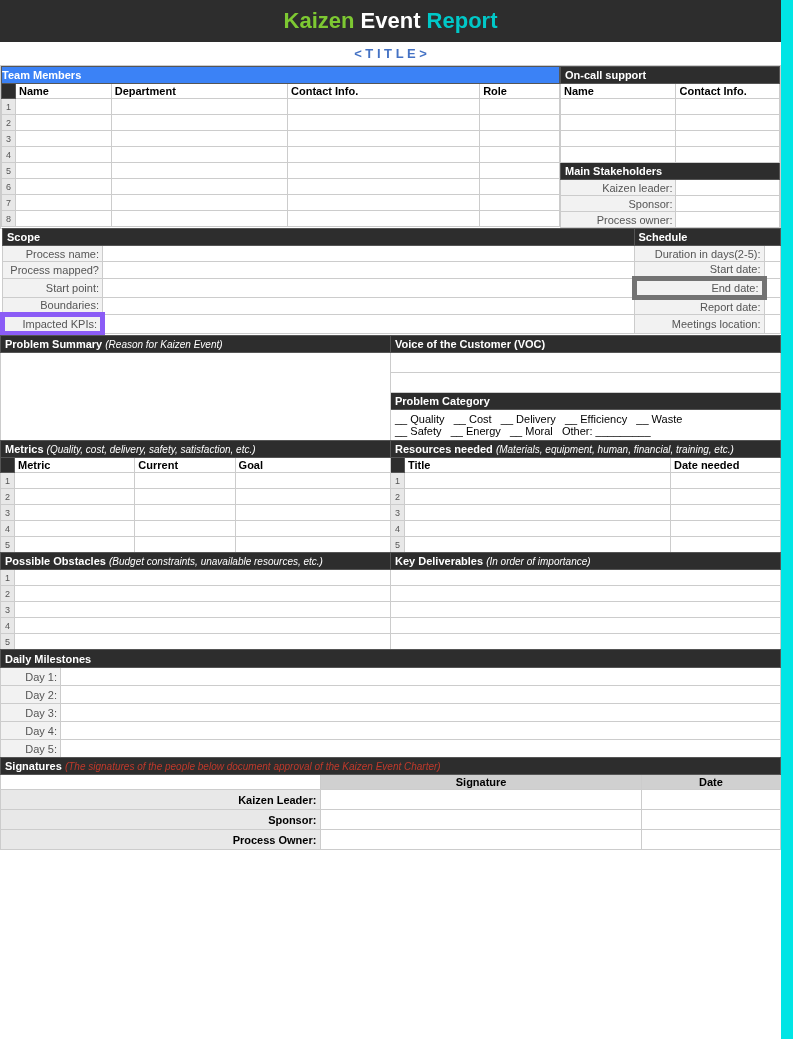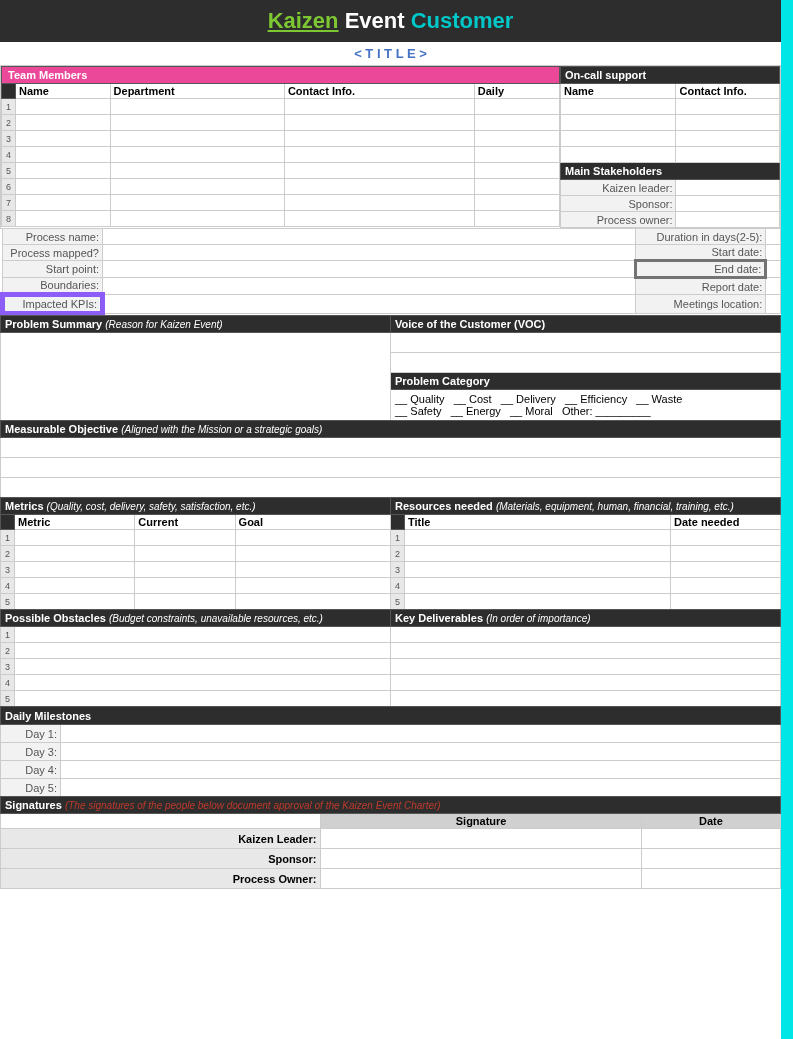--- a/index.html
+++ b/index.html
@@ -23,21 +23,21 @@
       width: 781px;
       background: #fff;
     }
     .header-title {
       background: #2d2d2d;
       text-align: center;
       padding: 8px 0;
       font-size: 22px;
       font-weight: bold;
     }
-    .header-title .kaizen { color: #7dc832; text-decoration: underline; }
+    .header-title .kaizen { color: #7dc832; }
     .header-title .event { color: #fff; }
     .header-title .charter { color: #00c8c8; }
     .title-row {
       background: #fff;
       text-align: center;
       padding: 4px 0;
       font-size: 13px;
       color: #4472c4;
       font-weight: bold;
       border-bottom: 1px solid #ccc;
@@ -99,41 +99,41 @@
       text-align: center;
     }
   </style>
 </head>
 <body>
 
 <div class="right-bar"></div>
 <div class="page">
 
   <div class="header-title">
-    <span class="kaizen">Kaizen</span><span class="event"> Event </span><span class="charter">Customer</span>
+    <span class="kaizen">Kaizen</span><span class="event"> Event </span><span class="charter">Report</span>
   </div>
 
   <div class="title-row">
     <span>&lt; T I T L E &gt;</span>
   </div>
 
     <div style="display:flex;border:1px solid #ccc;margin-top:-1px;">
 
       <div style="flex:1;">
         <table style="border-collapse:collapse;width:100%;">
           <tbody>
             <tr>
-            <td colspan="5" style="background:#ec4899;color:#fff;font-weight:bold;padding:2px 6px;border:1px solid #555;">Team Members</td>
+            <td colspan="5" style="background:#3b82f6;color:#fff;font-weight:bold;padding:2px 0;border:1px solid #555;">Team Members</td>
           </tr>
           <tr>
             <td style="width:14px;background:#2d2d2d;border:1px solid #555;"></td>
             <td style="font-weight:bold;border:1px solid #ccc;">Name</td>
             <td style="font-weight:bold;border:1px solid #ccc;">Department</td>
             <td style="font-weight:bold;border:1px solid #ccc;">Contact Info.</td>
-            <td style="font-weight:bold;border:1px solid #ccc;">Daily</td>
+            <td style="font-weight:bold;border:1px solid #ccc;">Role</td>
           </tr>
           <tr>
             <td style="width:14px;background:#e8e8e8;color:#555;text-align:center;font-size:9px;border:1px solid #ccc;">1</td>
             <td style="border:1px solid #ccc;height:16px;"></td>
             <td style="border:1px solid #ccc;"></td>
             <td style="border:1px solid #ccc;"></td>
             <td style="border:1px solid #ccc;"></td>
           </tr>
             <tr>
             <td style="width:14px;background:#e8e8e8;color:#555;text-align:center;font-size:9px;border:1px solid #ccc;">2</td>
@@ -229,36 +229,40 @@
             <td style="text-align:right;color:#555;background:#f2f2f2;border:1px solid #ccc;padding:1px 3px;">Process owner:</td>
             <td style="border:1px solid #ccc;height:16px;"></td>
           </tr>
         </tbody>
         </table>
       </div>
     </div>
 
   <table style="border-collapse:collapse;margin-top:-1px;">
     <tbody>
+        <tr>
+      <td colspan="3" class="section-header" style="width:390px;border:1px solid #555;">Scope</td>
+      <td colspan="2" class="section-header" style="border:1px solid #555;">Schedule</td>
+    </tr>
     <tr>
       <td class="label-right" style="width:100px;border:1px solid #ccc;">Process name:</td>
       <td colspan="2" style="width:290px;border:1px solid #ccc;height:16px;"></td>
       <td class="label-right" style="width:130px;border:1px solid #ccc;">Duration in days(2-5):</td>
       <td style="border:1px solid #ccc;"></td>
     </tr>
     <tr>
       <td class="label-right" style="border:1px solid #ccc;">Process mapped?</td>
       <td colspan="2" style="border:1px solid #ccc;height:16px;"></td>
       <td class="label-right" style="border:1px solid #ccc;">Start date:</td>
       <td style="border:1px solid #ccc;"></td>
     </tr>
     <tr>
       <td class="label-right" style="border:1px solid #ccc;">Start point:</td>
       <td colspan="2" style="border:1px solid #ccc;height:16px;"></td>
-      <td class="label-right" style="border:3px solid #737373;">End date:</td>
+      <td class="label-right" style="border:5px solid #737373;">End date:</td>
       <td style="border:1px solid #ccc;"></td>
     </tr>
     <tr>
       <td class="label-right" style="border:1px solid #ccc;">Boundaries:</td>
       <td colspan="2" style="border:1px solid #ccc;height:16px;"></td>
       <td class="label-right" style="border:1px solid #ccc;">Report date:</td>
       <td style="border:1px solid #ccc;"></td>
     </tr>
     <tr>
       <td class="label-right" style="border:5px solid #8b5cf6;">Impacted KPIs:</td>
@@ -290,39 +294,20 @@
     </tr>
     <tr>
       <td style="border:1px solid #ccc;padding:3px 4px;font-size:11px;">
         __ Quality &nbsp; __ Cost &nbsp; __ Delivery &nbsp; __ Efficiency &nbsp; __ Waste<br>
         __ Safety &nbsp; __ Energy &nbsp; __ Moral &nbsp; Other: _________
       </td>
     </tr>
   </tbody>
     </table>
 
-  <table style="border-collapse:collapse;margin-top:-1px;">
-    <tbody>
-        <tr>
-      <td class="section-header" style="border:1px solid #555;">
-        <span>Measurable Objective</span>
-        <span class="italic-note">(Aligned with the Mission or a strategic goals)</span>
-      </td>
-    </tr>
-    <tr>
-      <td style="height:20px;border:1px solid #ccc;"></td>
-    </tr>
-    <tr>
-      <td style="height:20px;border:1px solid #ccc;"></td>
-    </tr>
-    <tr>
-      <td style="height:20px;border:1px solid #ccc;"></td>
-    </tr>
-  </tbody>
-    </table>
 
   <table style="border-collapse:collapse;margin-top:-1px;">
     <tbody>
         <tr>
       <td colspan="4" class="section-header" style="width:390px;border:1px solid #555;">
         <span>Metrics</span>
         <span class="italic-note">(Quality, cost, delivery, safety, satisfaction, etc.)</span>
       </td>
       <td colspan="3" class="section-header" style="border:1px solid #555;">
         <span>Resources needed</span>
@@ -429,20 +414,24 @@
   <table style="border-collapse:collapse;margin-top:-1px;" class="daily-milestones-table">
     <tbody>
         <tr>
       <td colspan="2" class="section-header" style="border:1px solid #555;">Daily Milestones</td>
     </tr>
     <tr>
       <td class="label-right" style="width:60px;border:1px solid #ccc;">Day 1:</td>
       <td style="border:1px solid #ccc;height:18px;"></td>
     </tr>
     <tr>
+      <td class="label-right" style="border:1px solid #ccc;">Day 2:</td>
+      <td style="border:1px solid #ccc;height:18px;"></td>
+    </tr>
+    <tr>
       <td class="label-right" style="border:1px solid #ccc;">Day 3:</td>
       <td style="border:1px solid #ccc;height:18px;"></td>
     </tr>
     <tr>
       <td class="label-right" style="border:1px solid #ccc;">Day 4:</td>
       <td style="border:1px solid #ccc;height:18px;"></td>
     </tr>
     <tr>
       <td class="label-right" style="border:1px solid #ccc;">Day 5:</td>
       <td style="border:1px solid #ccc;height:18px;"></td>

